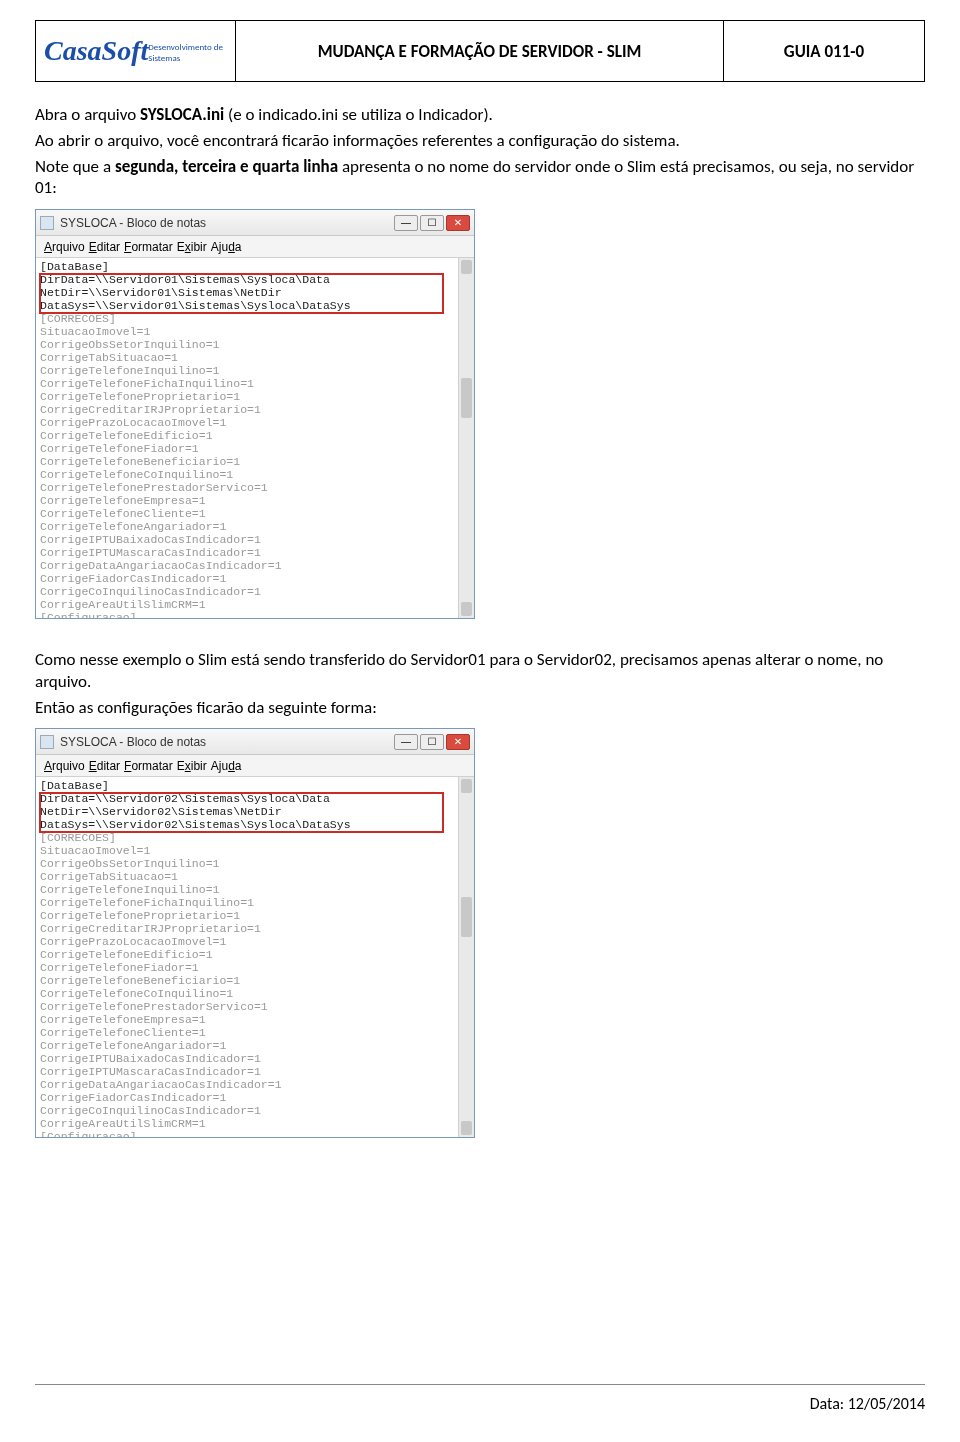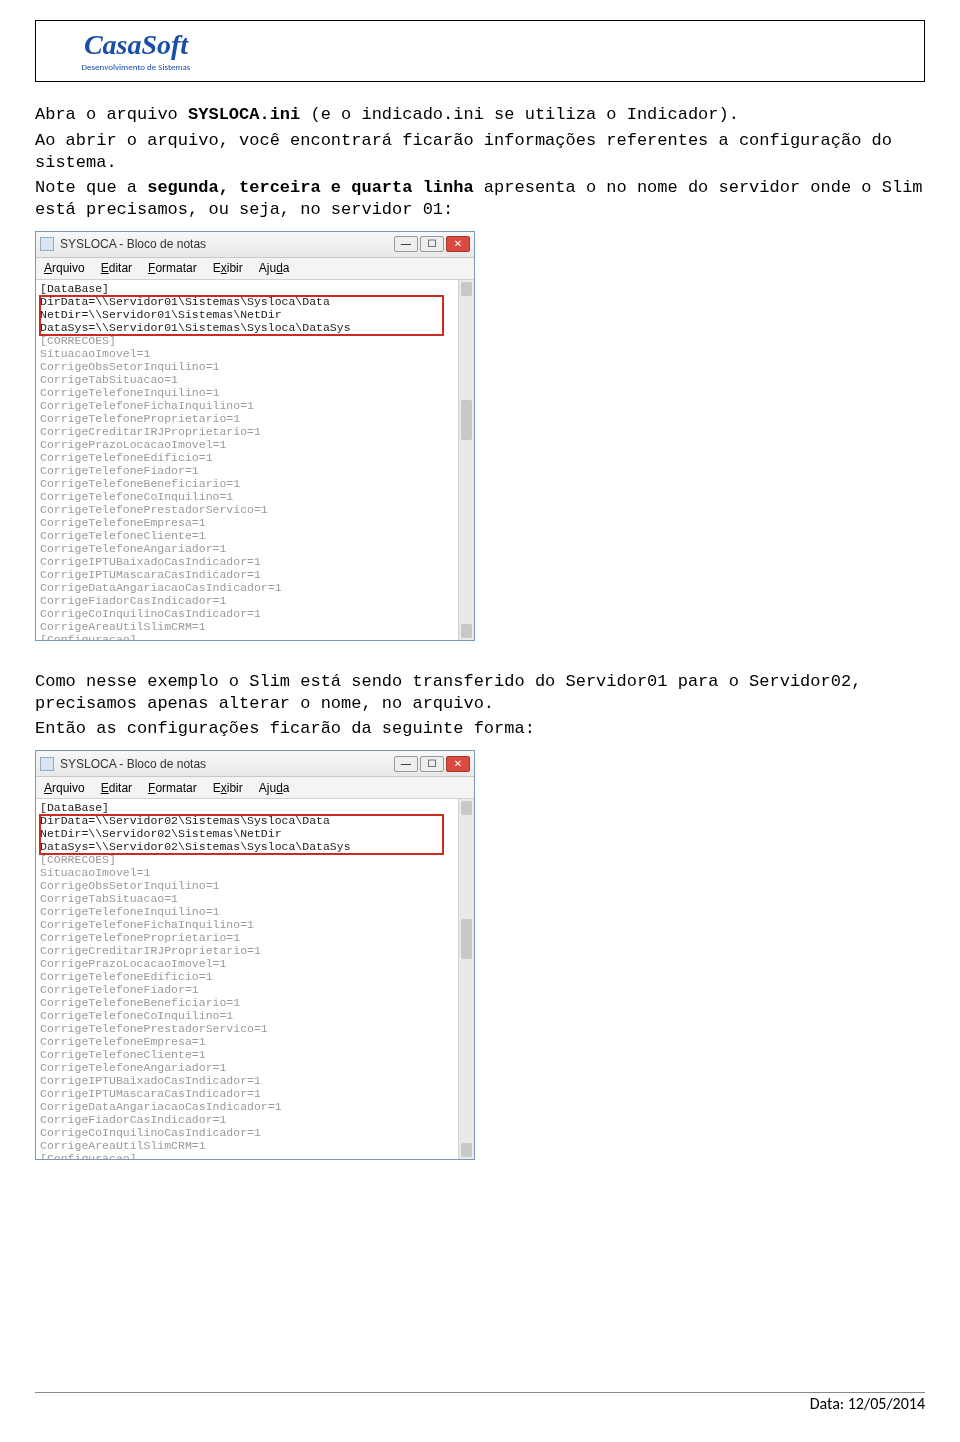--- a/index.html
+++ b/index.html
@@ -19,27 +19,27 @@
     margin-bottom: 22px;
   }
   .header-cell {
     border-right: 1px solid #000;
     display: flex;
     align-items: center;
     justify-content: center;
     padding: 4px 8px;
   }
   .header-cell:last-child { border-right: none; }
-  .logo-cell { width: 200px; flex-direction: column; }
+  .logo-cell { width: 200px; flex-direction: row; }
   .logo-main { font-family: "Times New Roman", serif; font-size: 28px; font-weight: bold; font-style: italic; color: #1a4ea8; line-height: 1; }
   .logo-sub { font-size: 9px; color: #1a4ea8; margin-top: 2px; }
   .title-cell { flex: 1; font-weight: bold; font-size: 17px; }
   .guide-cell { width: 200px; font-weight: bold; font-size: 17px; }
 
-  .body-text { font-size: 17px; line-height: 1.28; margin-bottom: 4px; font-family: Liberation Mono, monospace; }
+  .body-text { font-size: 17px; line-height: 1.28; margin-bottom: 4px; }
   .body-text b { font-weight: bold; }
 
   .notepad {
     width: 440px;
     margin-top: 10px;
     margin-bottom: 30px;
     border: 1px solid #7a99b8;
     background: #0ea5e9;
     position: relative;
     font-family: Tahoma, Arial, sans-serif;
@@ -54,21 +54,21 @@
     border-bottom: 1px solid #c8c8c8;
   }
   .np-title-icon {
     width: 14px; height: 14px; background: #d9e6f2; border: 1px solid #9ab; margin-right: 6px;
   }
   .np-title-text { flex: 1; color: #333; }
   .np-win-btns { display: flex; gap: 2px; }
   .np-btn { width: 24px; height: 16px; border: 1px solid #999; background: #eee; border-radius: 2px; display:flex; align-items:center; justify-content:center; font-size:10px; line-height:1;}
   .np-btn.close { background: #d94a3f; color:#fff; border-color:#a8362e; }
   .np-menu {
-    height: 22px; background:#f4f4f4; display:flex; align-items:center; gap:16px; padding: 0 8px;
+    height: 22px; background:#f4f4f4; display:flex; align-items:center; gap:4px; padding: 0 8px;
     font-size: 12px; border-bottom:1px solid #d0d0d0;
   }
   .np-menu span u { text-decoration: underline; }
   .np-content {
     background: #fff;
     position: relative;
     height: 360px;
     overflow: hidden;
   }
   .np-lines {
@@ -97,34 +97,36 @@
   .np-scroll .thumb { position:absolute; top:2px; left:2px; right:2px; height:14px; background:#c8c8c8; border-radius:2px;}
   .np-scroll .track-thumb { position:absolute; top:120px; left:2px; right:2px; height:40px; background:#c8c8c8; border-radius:2px;}
   .np-scroll .btm { position:absolute; bottom:2px; left:2px; right:2px; height:14px; background:#c8c8c8; border-radius:2px;}
 
   .footer {
     position: absolute;
     bottom: 28px;
     left: 35px;
     right: 35px;
     border-top: 1px solid #888;
-    padding-top: 1px;
+    padding-top: 9px;
     font-size: 16px;
     text-align: right;
     line-height: 1.25;
   }
 </style>
 </head>
 <body>
 
 <div class="header-row">
   <div class="header-cell logo-cell">
     <div class="logo-main">CasaSoft</div>
     <div class="logo-sub">Desenvolvimento de Sistemas</div>
   </div>
+  <div class="header-cell title-cell">MUDANÇA E FORMAÇÃO DE SERVIDOR - SLIM</div>
+  <div class="header-cell guide-cell">GUIA 011-0</div>
 </div>
 
 <p class="body-text">
   Abra o arquivo <b>SYSLOCA.ini</b> (e o indicado.ini se utiliza o Indicador).
 </p>
 <p class="body-text">Ao abrir o arquivo, você encontrará ficarão informações referentes a configuração do sistema.</p>
 <p class="body-text">
   <span>Note que a </span><b>segunda, terceira e quarta linha</b><span> apresenta o no nome do servidor onde o Slim está precisamos, ou seja, no servidor 01:</span>
 </p>
 

